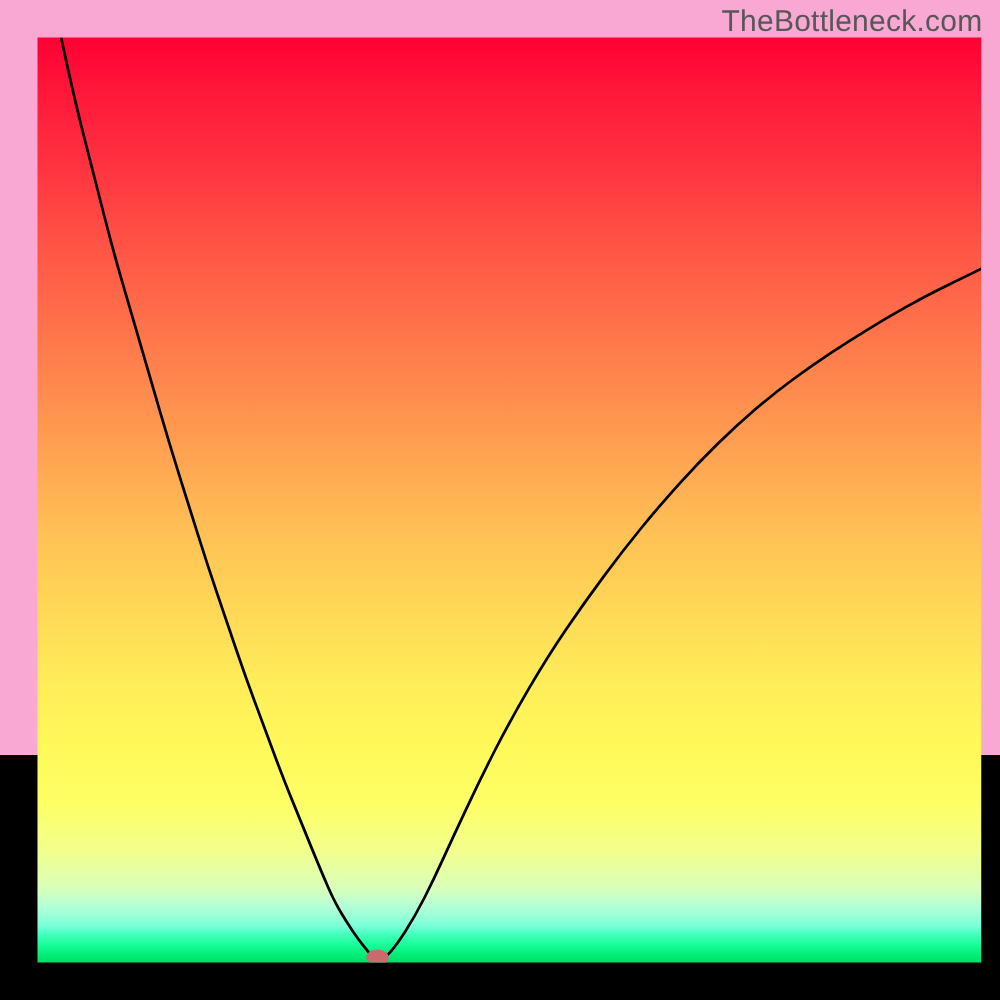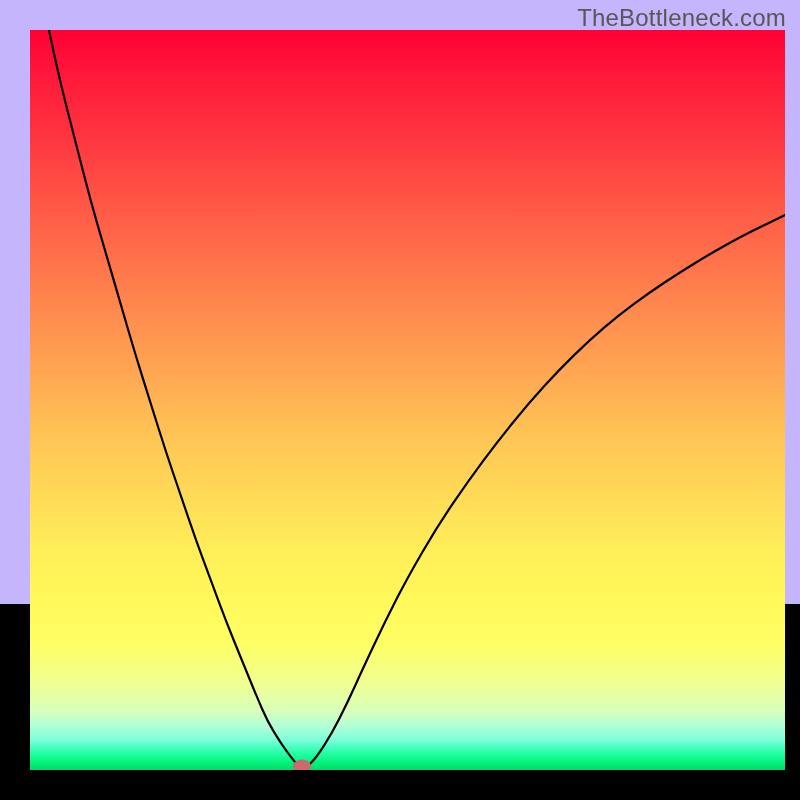--- a/index.html
+++ b/index.html
@@ -1,21 +1,21 @@
 <!DOCTYPE html>
 <html><head>
 <meta charset="utf-8">
 <style>
   * { margin: 0; padding: 0; box-sizing: border-box; }
   html, body { width: 800px; height: 800px; overflow: hidden; background: #000; }
   .container {
     width: 800px;
     height: 604px;
     position: relative;
-    background: #c4b5fd;
+    background: #f9a8d4;
   }
   .watermark {
     position: absolute;
     top: 4px;
     right: 14px;
     font-family: Arial, Helvetica, sans-serif;
     font-size: 24px;
     font-weight: 500;
     color: #575757;
     letter-spacing: 0.2px;

